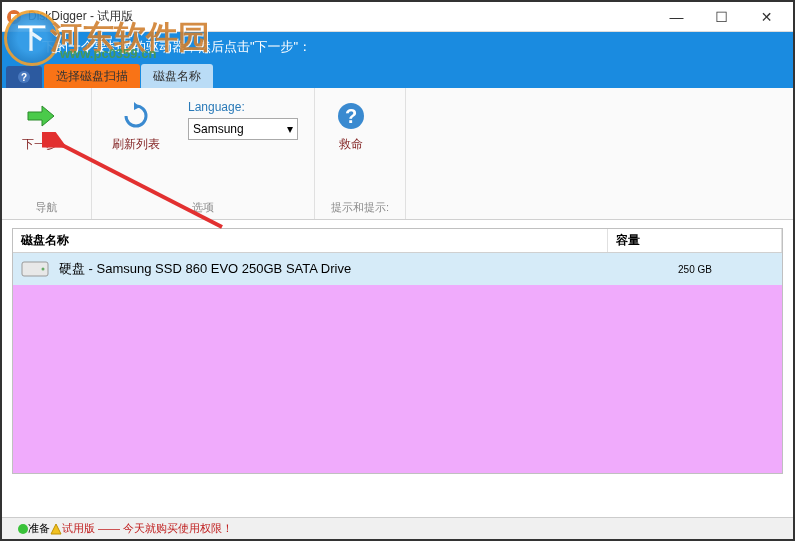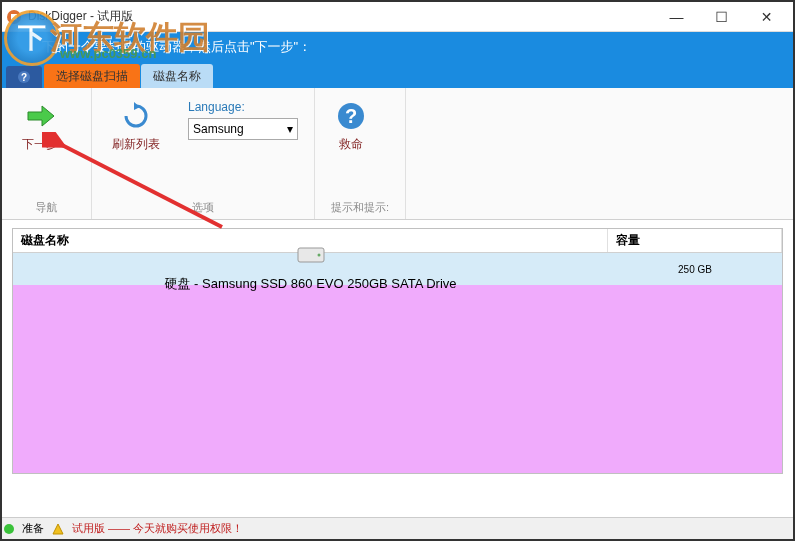--- a/index.html
+++ b/index.html
@@ -29,25 +29,25 @@
     .language-label { font-size: 12px; color: #2a7ab8; }
     .language-select { width: 110px; height: 22px; font-size: 12px; border: 1px solid #aaa; padding: 0 4px; display: flex; align-items: center; justify-content: space-between; background: #fff; cursor: pointer; }
 
     .table-container { margin: 8px 10px; border: 1px solid #c0c0c0; height: 246px; background: #f0abfc; }
     .table-header { display: flex; height: 24px; background: #fff; border-bottom: 1px solid #d0d0d0; }
     .th { padding: 0 8px; font-size: 12px; font-weight: bold; display: flex; align-items: center; border-right: 1px solid #e0e0e0; }
     .th-name { width: 595px; }
     .th-size { flex: 1; text-align: center; }
     .table-row { display: flex; height: 32px; align-items: center; cursor: pointer; }
     .table-row.selected { background: #d6ebf8; }
-    .td-name { width: 595px; padding: 0 8px; font-size: 13px; display: flex; align-items: center; gap: 10px; flex-direction: column; }
+    .td-name { width: 595px; padding: 0 8px; font-size: 13px; display: flex; align-items: center; gap: 10px; }
     .td-size { flex: 1; padding: 0 8px; font-size: 10px; text-align: center; }
     .drive-icon { width: 28px; height: 20px; display: inline-flex; align-items: center; justify-content: center; }
 
-    .statusbar { position: absolute; bottom: 0; left: 0; right: 0; height: 22px; background: #f0f0f0; border-top: 1px solid #ccc; display: flex; align-items: center; padding: 0 2px; font-size: 11px; gap: 8px; }
+    .statusbar { position: absolute; bottom: 0; left: 0; right: 0; height: 22px; background: #f0f0f0; border-top: 1px solid #ccc; display: flex; align-items: center; padding: 0 16px; font-size: 11px; }
     .status-dot { width: 10px; height: 10px; background: #3ac23a; border-radius: 50%; }
     .status-warn { width: 12px; height: 12px; display:inline-flex; align-items:center; justify-content:center; }
 
     .watermark { position: absolute; top: 8px; left: 0; width: 230px; height: 60px; pointer-events: none; z-index: 50; opacity: 0.9; }
     .watermark-circle { position:absolute; left:2px; top:0; width:56px; height:56px; border-radius:50%; background: radial-gradient(circle,#3aa0e8 40%,#1a6cb0 100%); display:flex; align-items:center; justify-content:center; color:#fff; font-size:28px; font-weight:bold; border:3px solid #f0a030; }
     .watermark-text { position:absolute; left:48px; top:6px; font-size:32px; font-weight:bold; color:#d08030; white-space:nowrap; text-shadow: 1px 1px 0 #fff; }
     .watermark-url { position:absolute; left:58px; top:36px; font-size:13px; color:#4a9a4a; font-weight:bold; white-space:nowrap; }
 
     .arrow-overlay { position: absolute; z-index: 60; pointer-events: none; }
   </style>

